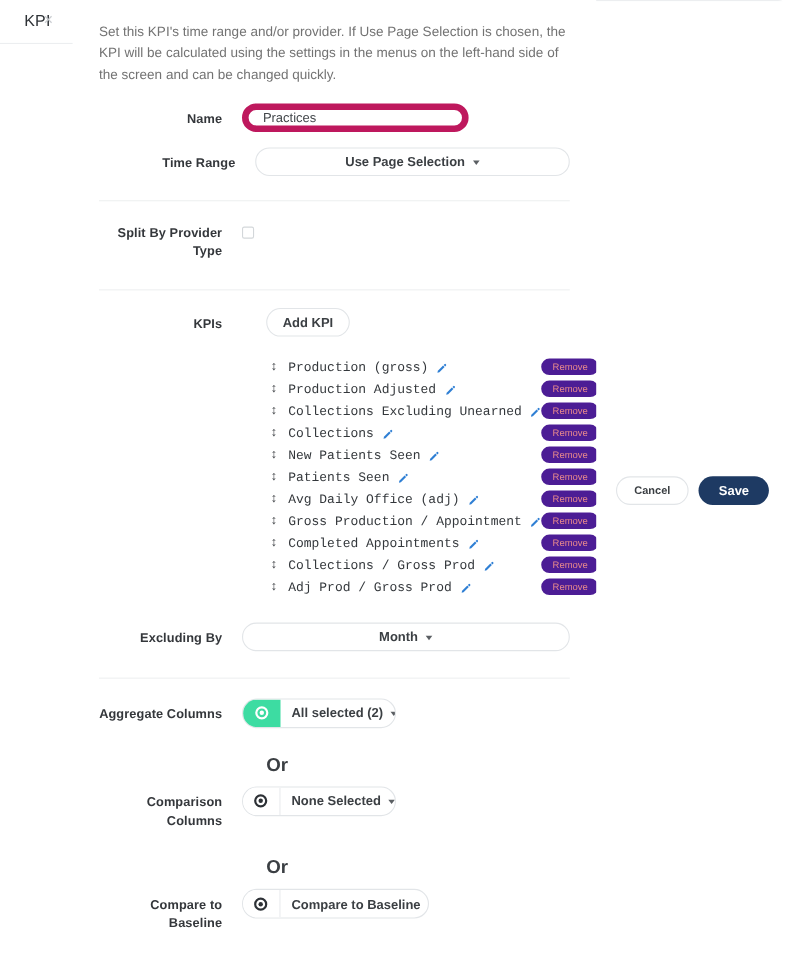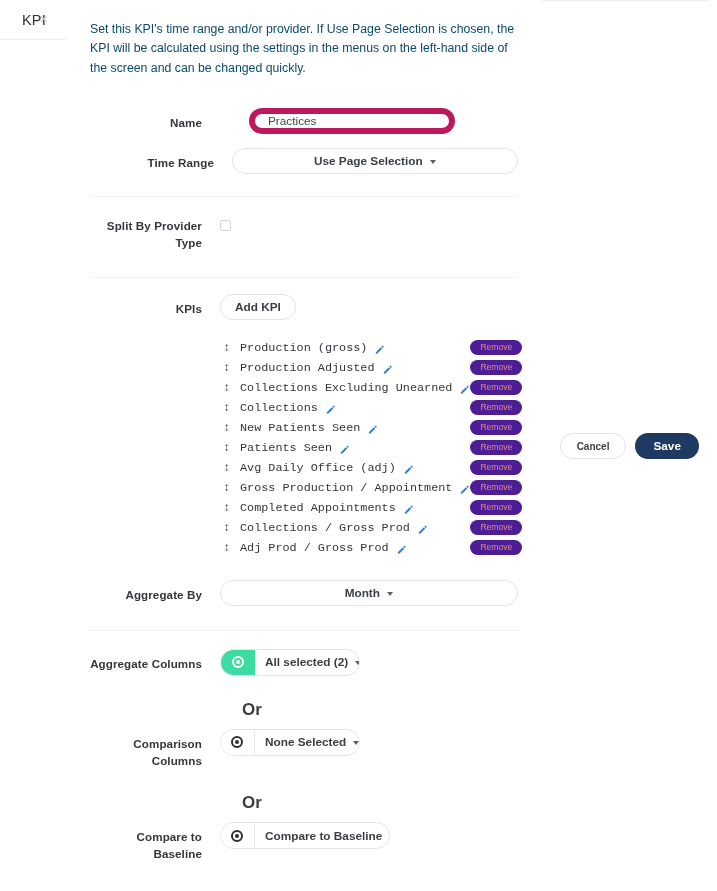--- a/index.html
+++ b/index.html
@@ -53,21 +53,21 @@
   .modal-body {
     flex: 1 1 auto;
     padding: 0;
     overflow: hidden;
   }
   .desc {
     margin: 0;
     padding: 20px 26px 0 24px;
     font-size: 12.3px;
     line-height: 1.58;
-    color: #0c4a6e;
+    color: #737373;
     font-weight: 400;
   }
 
   
   .row {
     display: flex;
     align-items: flex-start;
     padding: 0 24px;
   }
   .row-label {
@@ -311,21 +311,21 @@
 
   <div class="modal-header">
     <span class="modal-title">KPI</span>
     <button class="close-icon">×</button>
   </div>
 
   <div class="modal-body">
 
     <p class="desc">Set this KPI's time range and/or provider. If Use Page Selection is chosen, the KPI will be calculated using the settings in the menus on the left-hand side of the screen and can be changed quickly.</p>
 
-    <div class="row" style="margin-top:30px;gap:29px;">
+    <div class="row" style="margin-top:16px;">
       <div class="row-label">Name</div>
       <div class="row-field">
         <input class="text-input" type="text" value="Practices" style="">
       </div>
     </div>
 
     <div class="row" style="margin-top:14px;padding-left:36px;">
       <div class="row-label">Time Range</div>
       <div class="row-field">
         <button class="pill-btn">
@@ -339,21 +339,21 @@
 
     <div class="row" style="margin-top:14px;">
       <div class="row-label">Split By Provider Type</div>
       <div class="row-field">
         <button class="checkbox"></button>
       </div>
     </div>
 
     <hr class="hr" style="margin-top:25px;">
 
-    <div class="row" style="margin-top:16px;">
+    <div class="row" style="margin-top:16px;gap:22px;">
       <div class="row-label">KPIs</div>
       <div class="row-field">
         <div>
           <button class="pill-btn">Add KPI</button>
         </div>
         <div class="kpi-list" id="kpi-list">
             <div class="kpi-item">
               <span class="drag-handle">↕</span>
               <span class="kpi-name">Production (gross)</span>
               <span class="pencil-icon"><svg viewBox="0 0 16 16" width="11" height="11">
@@ -461,21 +461,21 @@
                   <path d="M9.9 3.3l2 2L5 12.2l-2.6.6.6-2.6L9.9 3.3z" fill="#2f7fd4"></path>
                 </svg></span>
               <span class="kpi-spacer"></span>
               <button class="remove-btn">Remove</button>
             </div>
           </div>
       </div>
     </div>
 
     <div class="row" style="margin-top:22px;">
-      <div class="row-label">Aggregate By</div>
+      <div class="row-label">Excluding By</div>
       <div class="row-field">
         <button class="pill-btn wide">
           <span>Month</span>
           <span class="caret"></span>
         </button>
       </div>
     </div>
 
     <hr class="hr" style="margin-top:24px;">
 

